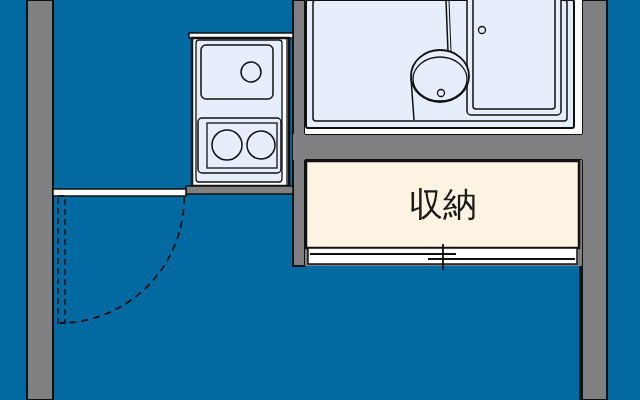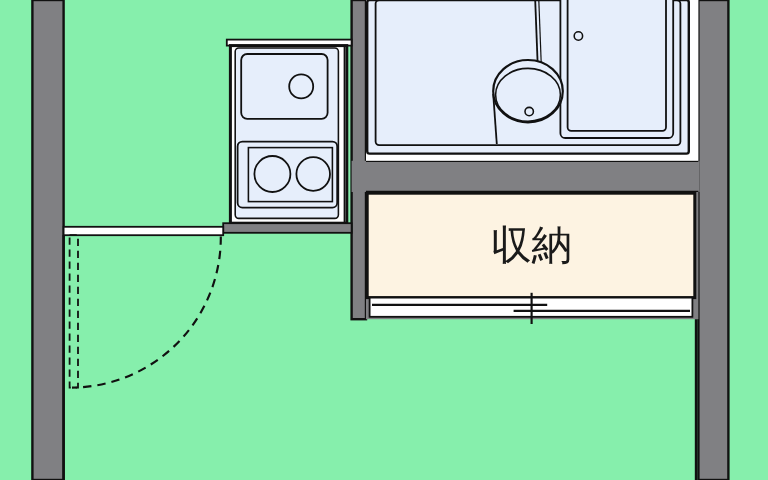--- a/index.html
+++ b/index.html
@@ -1,16 +1,16 @@
 <!DOCTYPE html>
 <html><head>
 <meta charset="utf-8">
 <style>
   html, body { margin: 0; padding: 0; background: #ffffff; }
-  #plan { position: relative; width: 640px; height: 400px; overflow: hidden; background: #86efac; }
+  #plan { position: relative; width: 640px; height: 400px; overflow: hidden; background: #0369a1; }
   svg { position: absolute; left: 0; top: 0; }
   .label { font-family: "DejaVu Sans", sans-serif; font-size: 34px; fill: #1a1a1a; }
 </style>
 </head>
 <body>
 
 <div id="plan">
   <svg width="640" height="400" viewBox="0 0 640 400" xmlns="http://www.w3.org/2000/svg">
 
     <g>

